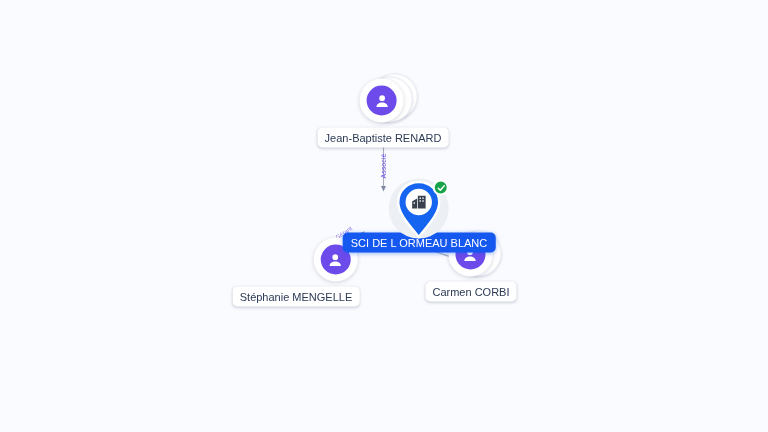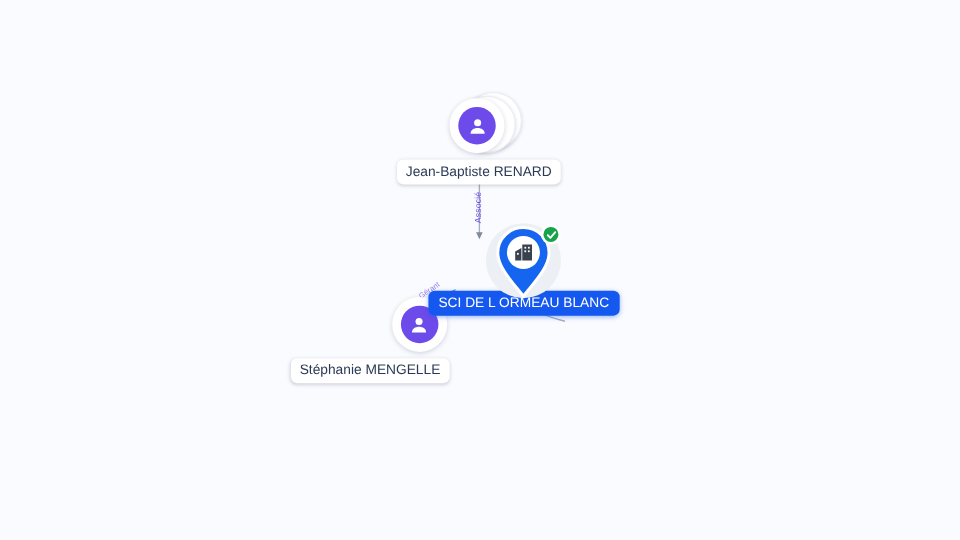--- a/index.html
+++ b/index.html
@@ -242,14 +242,28 @@
           <svg width="17" height="17" viewBox="0 0 24 24" fill="#ffffff">
             <circle cx="12" cy="8" r="4"></circle>
             <path d="M4 20.5c0-4.1 3.6-6.5 8-6.5s8 2.4 8 6.5z"></path>
           </svg>
         </div>
       </div>
     </div>
     <div class="node-label">Stéphanie MENGELLE</div>
   </div>
 
+  <div class="node" style="left:471px; top:267px;">
+    <div class="person-stack">
+      <div class="stack-card s2"></div>
+      <div class="avatar-disc">
+        <div class="avatar-circle">
+          <svg width="17" height="17" viewBox="0 0 24 24" fill="#ffffff">
+            <circle cx="12" cy="8" r="4"></circle>
+            <path d="M4 20.5c0-4.1 3.6-6.5 8-6.5s8 2.4 8 6.5z"></path>
+          </svg>
+        </div>
+      </div>
+    </div>
+    <div class="node-label">Carmen CORBI</div>
+  </div>
 
 </div>
 
 </body></html>

